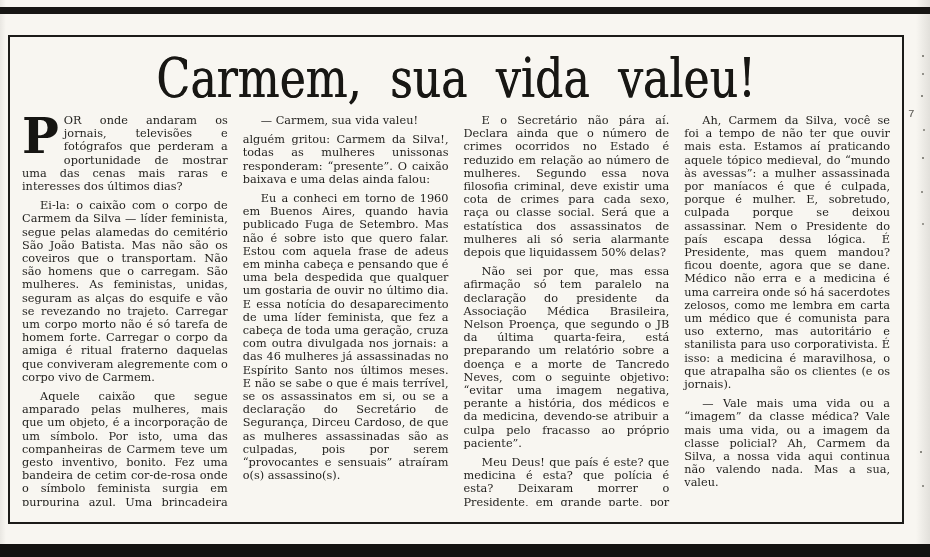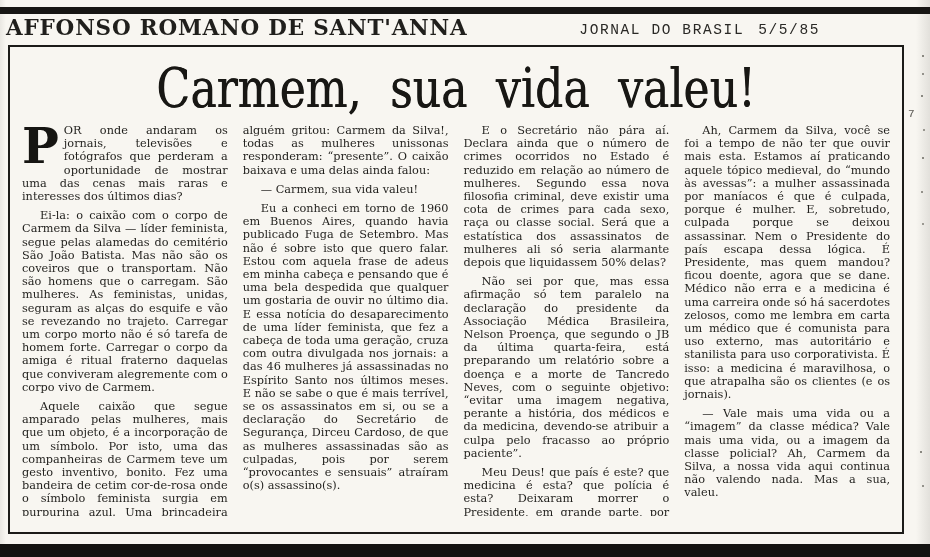--- a/index.html
+++ b/index.html
@@ -58,21 +58,21 @@
     font-family: "Liberation Mono", "DejaVu Sans Mono", monospace;
     font-size: 14.5px;
     letter-spacing: 1.6px;
     white-space: nowrap;
     color: #2a2926;
     padding-bottom: 2px;
   }
   .masthead .pub .date { margin-left: 14px; }
   .article-box {
     position: absolute;
-    left: 8px; top: 45px;
+    left: 8px; top: 35px;
     width: 896px; height: 489px;
     box-sizing: border-box;
     border: 2px solid #1c1b18;
     overflow: hidden;
   }
   .headline {
     margin: 9px 0 0 0;
     text-align: center;
     font-weight: normal;
     font-size: 46px;
@@ -129,41 +129,35 @@
                 -2px 396px 0 #8a8881, 0 430px 0 #94928b;
   }
 </style>
 </head>
 <body>
 
 <div class="page">
 
   <div class="top-bar"></div>
 
-  <div class="masthead">
-    <span class="author">AFFONSO ROMANO DE SANT'ANNA</span>
-    <span class="pub">
-      <span>JORNAL DO BRASIL</span><span class="date">5/5/85</span>
-    </span>
-  </div>
 
   <div class="article-box">
     <h1 class="headline">Carmem, sua vida valeu!</h1>
 
     <div class="columns">
 
       <div class="col">
         <p class="para no-indent"><span class="dropcap">P</span><span>OR onde andaram os jornais, televisões e fotógrafos que perderam a oportunidade de mostrar uma das cenas mais raras e interesses dos últimos dias?</span></p>
         <p class="para">Ei-la: o caixão com o corpo de Carmem da Silva — líder feminista, segue pelas alamedas do cemitério São João Batista. Mas não são os coveiros que o transportam. Não são homens que o carregam. São mulheres. As feministas, unidas, seguram as alças do esquife e vão se revezando no trajeto. Carregar um corpo morto não é só tarefa de homem forte. Carregar o corpo da amiga é ritual fraterno daquelas que conviveram alegremente com o corpo vivo de Carmem.</p>
         <p class="para">Aquele caixão que segue amparado pelas mulheres, mais que um objeto, é a incorporação de um símbolo. Por isto, uma das companheiras de Carmem teve um gesto inventivo, bonito. Fez uma bandeira de cetim cor-de-rosa onde o símbolo feminista surgia em purpurina azul. Uma brincadeira ou fantasia alegre e respeitosa. E quando o caixão baixava à sepultura e, em tom de chamada,</p>
       </div>
 
       <div class="col">
+        <p class="para">— Carmem, sua vida valeu!</p>
         <p class="para no-indent">alguém gritou: Carmem da Silva!, todas as mulheres unissonas responderam: “presente”. O caixão baixava e uma delas ainda falou:</p>
-        <p class="para">— Carmem, sua vida valeu!</p>
         <p class="para">Eu a conheci em torno de 1960 em Buenos Aires, quando havia publicado Fuga de Setembro. Mas não é sobre isto que quero falar. Estou com aquela frase de adeus em minha cabeça e pensando que é uma bela despedida que qualquer um gostaria de ouvir no último dia. E essa notícia do desaparecimento de uma líder feminista, que fez a cabeça de toda uma geração, cruza com outra divulgada nos jornais: a das 46 mulheres já assassinadas no Espírito Santo nos últimos meses. E não se sabe o que é mais terrível, se os assassinatos em si, ou se a declaração do Secretário de Segurança, Dirceu Cardoso, de que as mulheres assassinadas são as culpadas, pois por serem “provocantes e sensuais” atraíram o(s) assassino(s).</p>
       </div>
 
       <div class="col">
         <p class="para">E o Secretário não pára aí. Declara ainda que o número de crimes ocorridos no Estado é reduzido em relação ao número de mulheres. Segundo essa nova filosofia criminal, deve existir uma cota de crimes para cada sexo, raça ou classe social. Será que a estatística dos assassinatos de mulheres ali só seria alarmante depois que liquidassem 50% delas?</p>
         <p class="para">Não sei por que, mas essa afirmação só tem paralelo na declaração do presidente da Associação Médica Brasileira, Nelson Proença, que segundo o JB da última quarta-feira, está preparando um relatório sobre a doença e a morte de Tancredo Neves, com o seguinte objetivo: “evitar uma imagem negativa, perante a história, dos médicos e da medicina, devendo-se atribuir a culpa pelo fracasso ao próprio paciente”.</p>
         <p class="para">Meu Deus! que país é este? que medicina é esta? que polícia é esta? Deixaram morrer o Presidente, em grande parte, por incompetência, e ainda zombam de nós. Será que vamos ter que assistir agora à encenação de um novo inquérito do Rio-Centro, um Rio-</p>
       </div>
 
       <div class="col">

